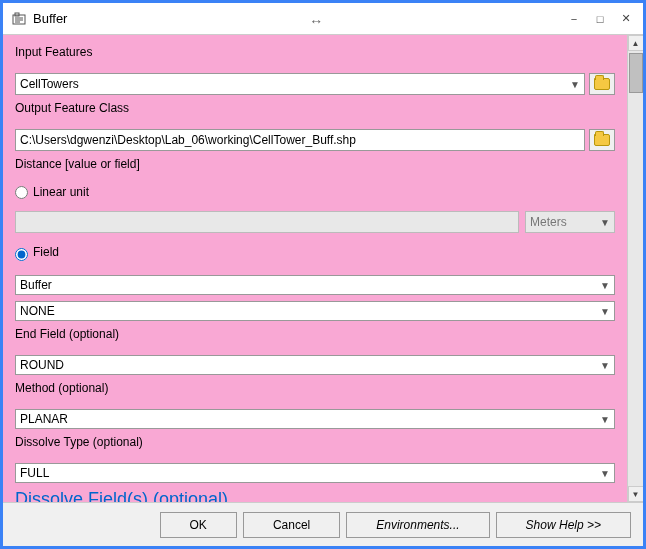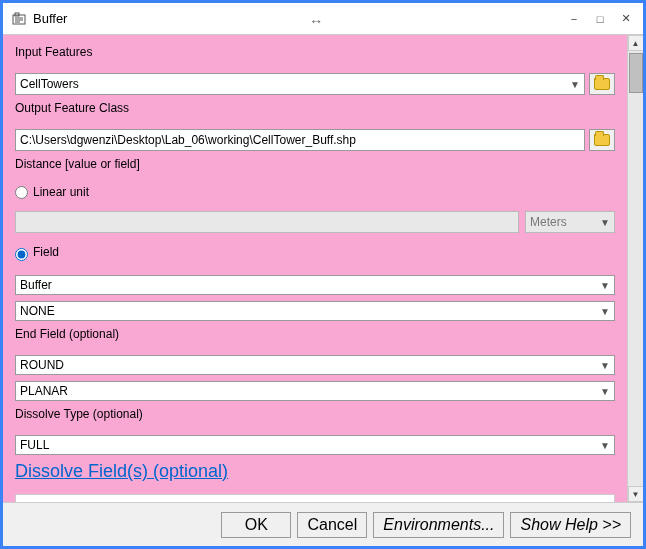--- a/index.html
+++ b/index.html
@@ -252,23 +252,23 @@
       gap: 6px;
       background: #f0f0f0;
       height: 44px;
       align-items: center;
     }
     .footer-btn {
       height: 26px;
       min-width: 70px;
       border: 1px solid #999;
       background: #f0f0f0;
-      font-size: 16px;
+      font-size: 12px;
       cursor: pointer;
-      padding: 0 9px;
+      padding: 0 29px;
       display: flex;
       align-items: center;
       justify-content: center;
     }
     .footer-btn-wide {
       min-width: 90px;
       font-style: italic;
     }
   </style>
 </head>
@@ -359,20 +359,21 @@
 
       <div class="section-row">
         <label class="field-label">End Field (optional)</label>
         <div class="dropdown">
           <span>ROUND</span>
           <span class="dropdown-arrow">▼</span>
         </div>
       </div>
 
       <div class="section-row">
+        <label class="field-label">Method (optional)</label>
         <div class="dropdown">
           <span>PLANAR</span>
           <span class="dropdown-arrow">▼</span>
         </div>
       </div>
 
       <div class="section-row">
         <label class="field-label">Dissolve Type (optional)</label>
         <div class="dropdown">
           <span>FULL</span>

